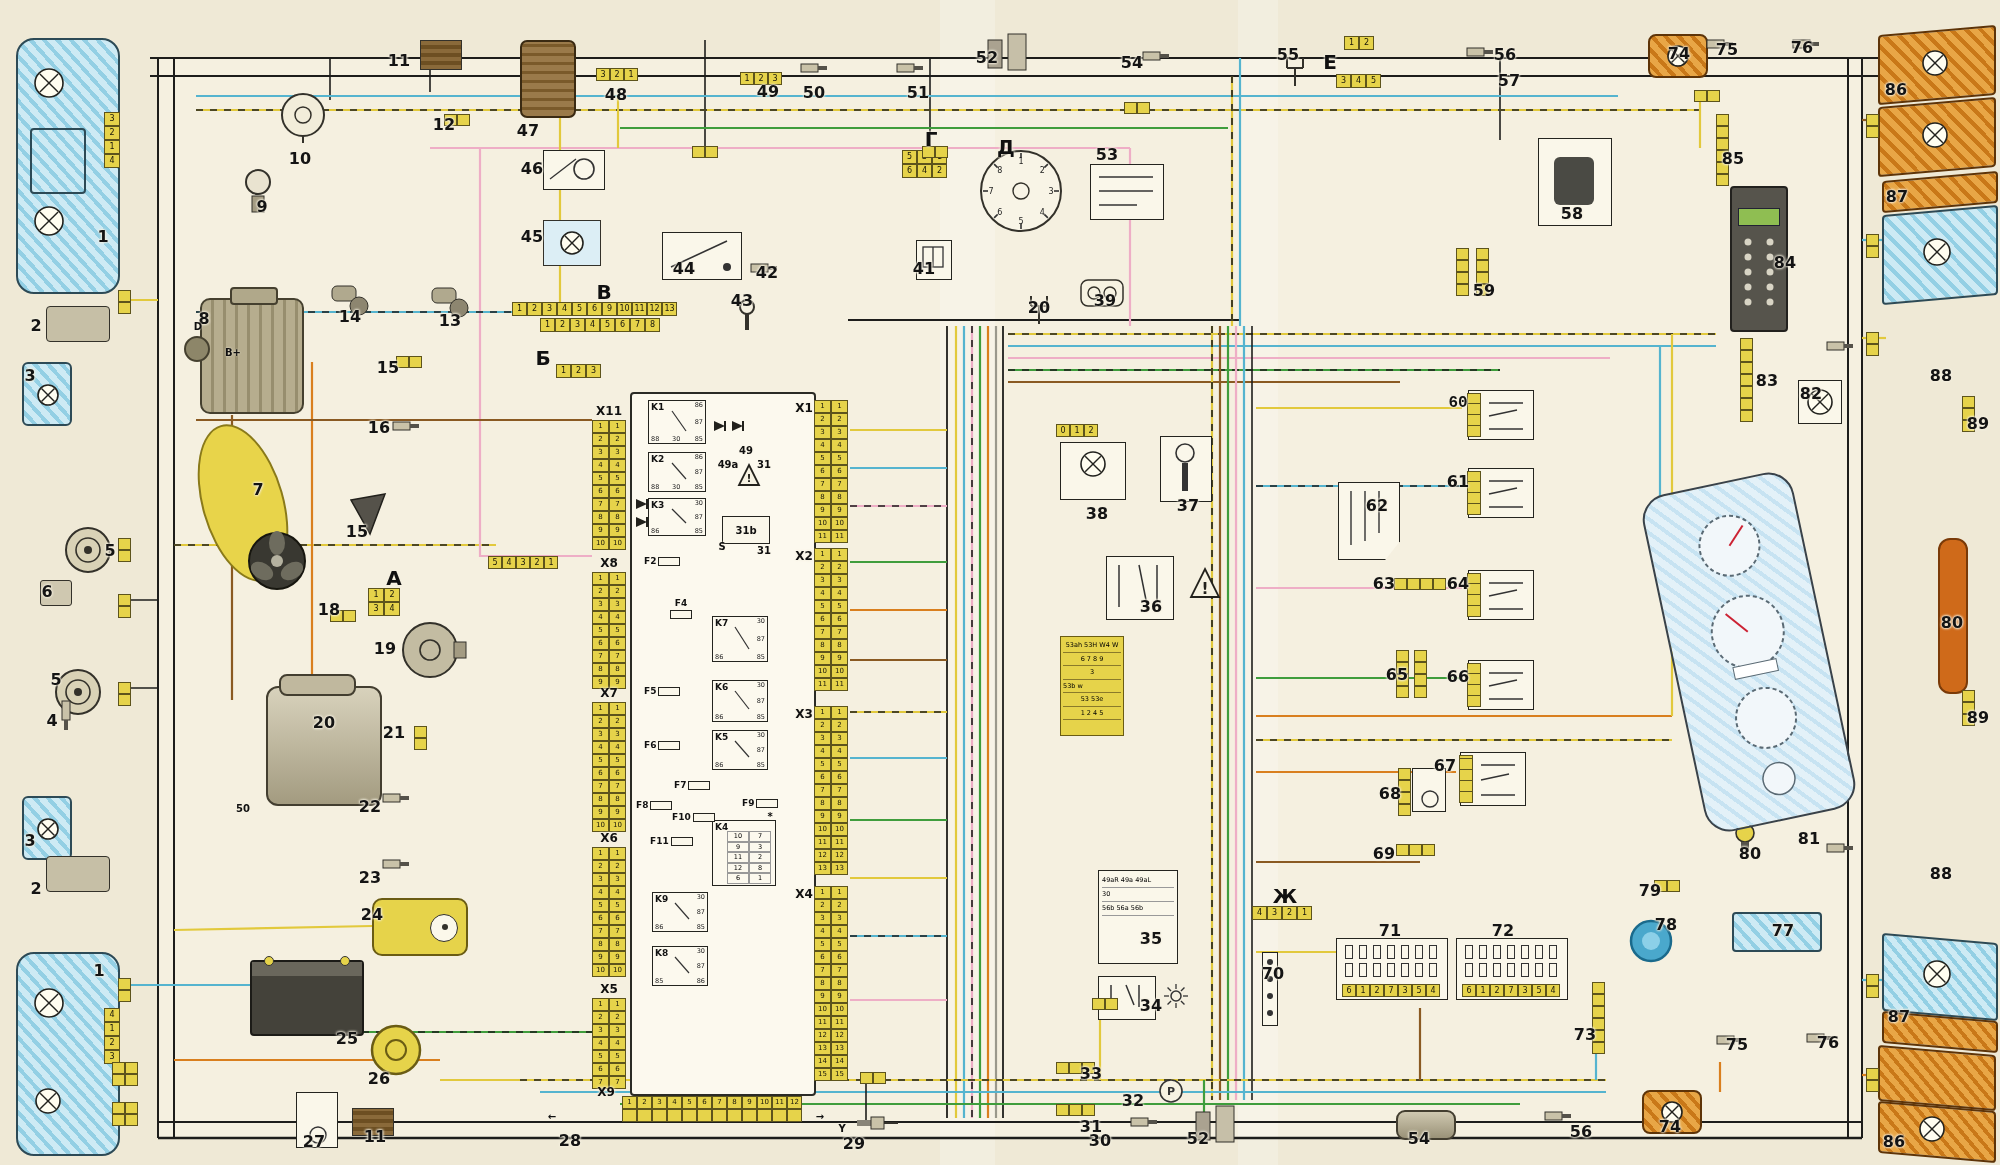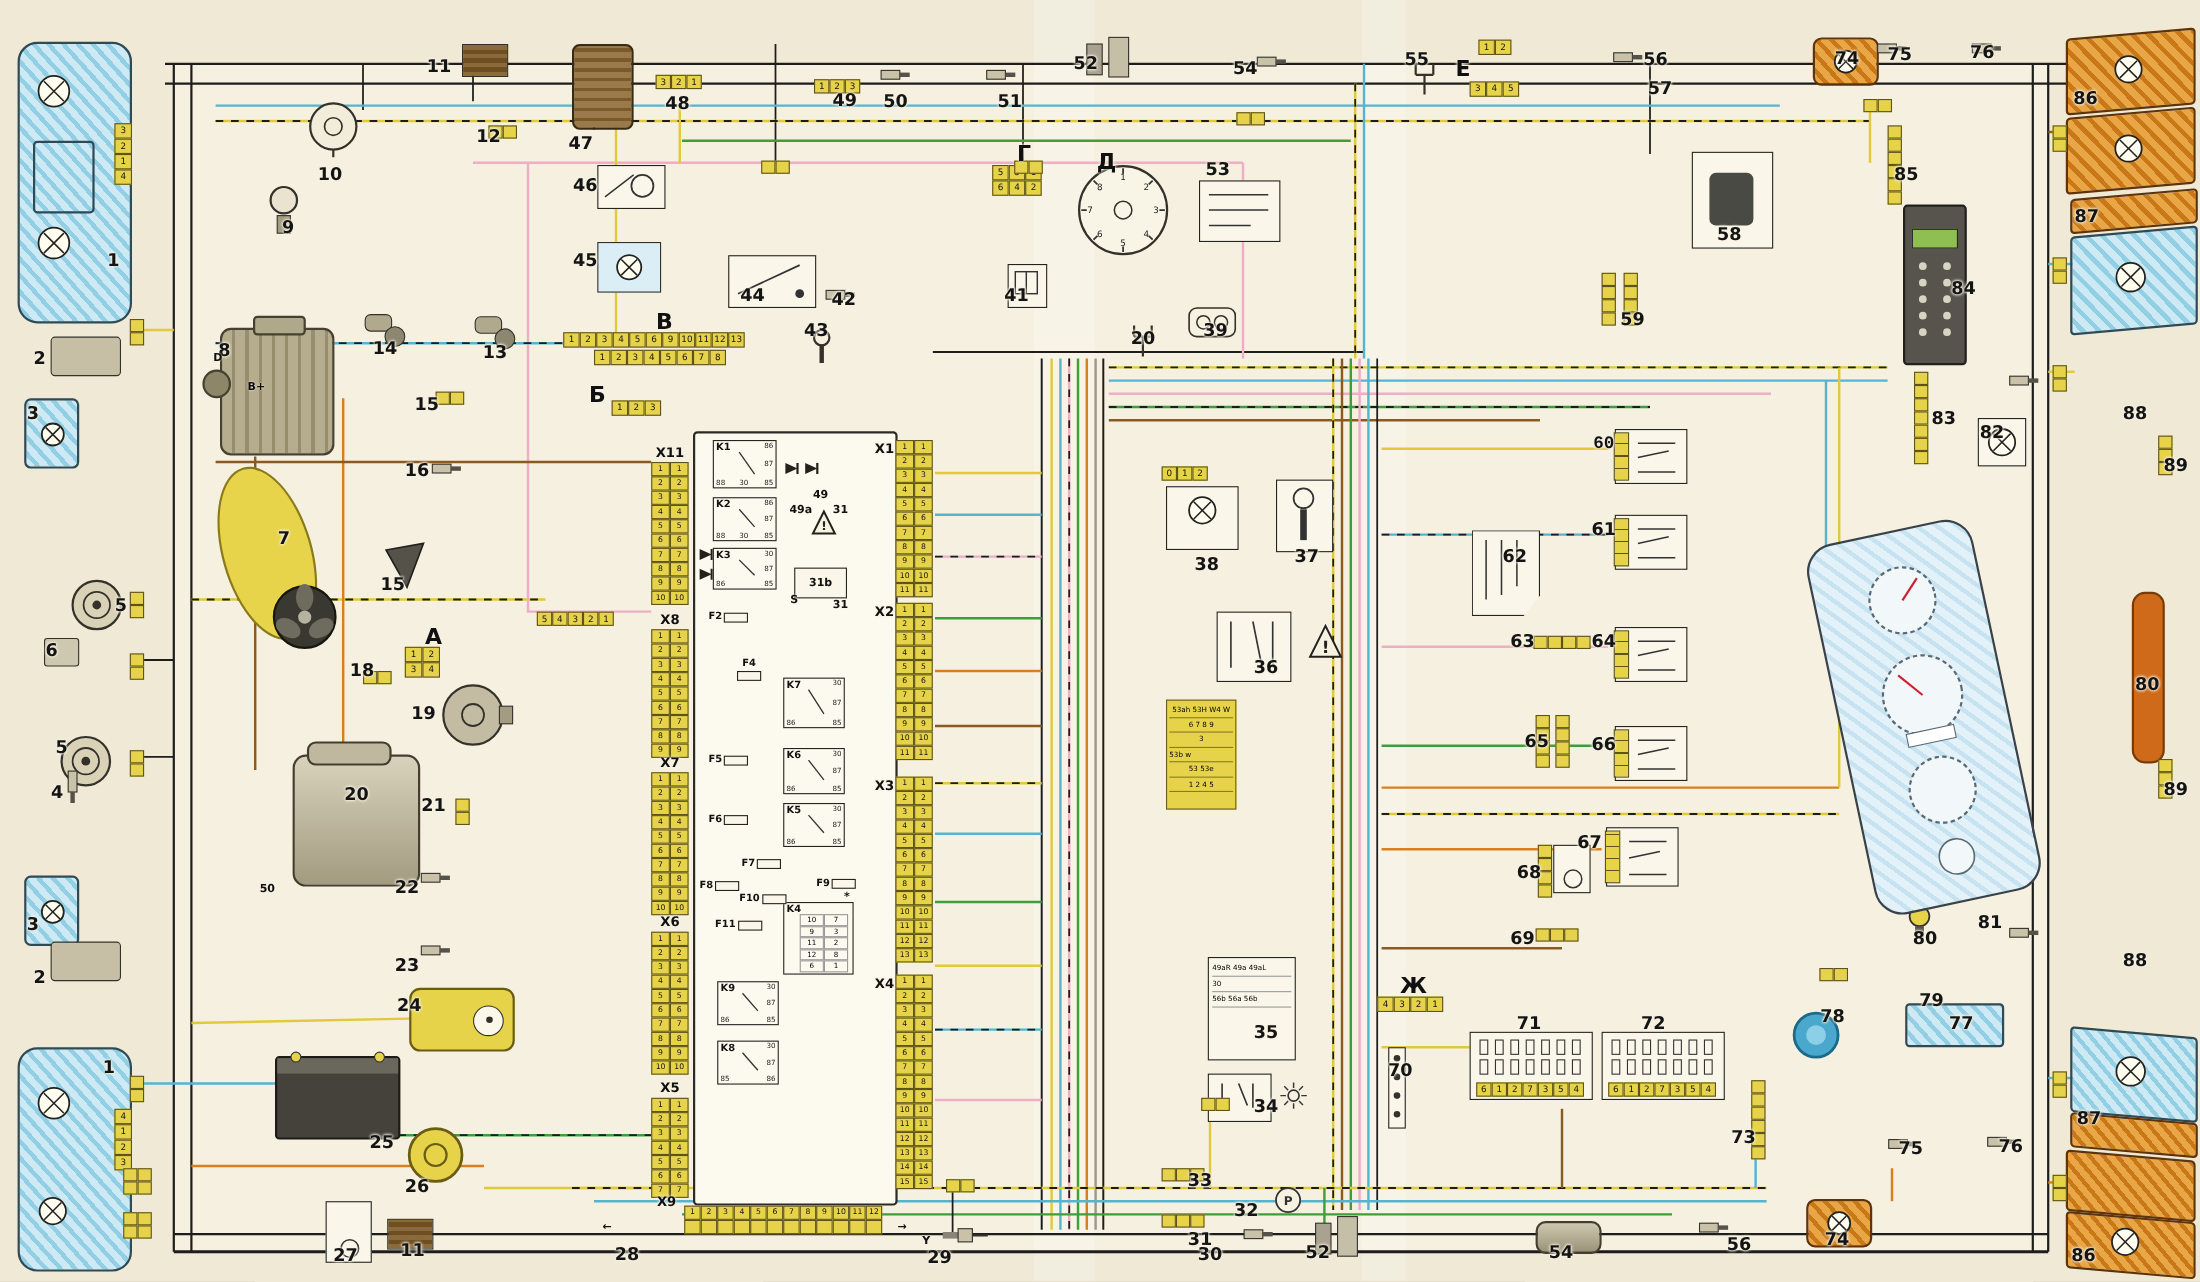--- a/index.html
+++ b/index.html
@@ -1531,21 +1531,21 @@
       <div class="callout" style="position: absolute; left: 1503px; top: 930px;">72</div>
       <div class="callout" style="position: absolute; left: 1585px; top: 1034px;">73</div>
       <div class="callout" style="position: absolute; left: 1679px; top: 53px;">74</div>
       <div class="callout" style="position: absolute; left: 1727px; top: 49px;">75</div>
       <div class="callout" style="position: absolute; left: 1802px; top: 47px;">76</div>
       <div class="callout" style="position: absolute; left: 1670px; top: 1126px;">74</div>
       <div class="callout" style="position: absolute; left: 1737px; top: 1044px;">75</div>
       <div class="callout" style="position: absolute; left: 1828px; top: 1042px;">76</div>
       <div class="callout" style="position: absolute; left: 1783px; top: 930px;">77</div>
       <div class="callout" style="position: absolute; left: 1666px; top: 924px;">78</div>
-      <div class="callout" style="position: absolute; left: 1756px; top: 890px; margin-top: 19px;">79</div>
+      <div class="callout" style="position: absolute; left: 1650px; top: 890px;">79</div>
       <div class="callout" style="position: absolute; left: 1750px; top: 853px;">80</div>
       <div class="callout" style="position: absolute; left: 1809px; top: 838px;">81</div>
       <div class="callout" style="position: absolute; left: 1811px; top: 393px;">82</div>
       <div class="callout" style="position: absolute; left: 1767px; top: 380px;">83</div>
       <div class="callout" style="position: absolute; left: 1785px; top: 262px;">84</div>
       <div class="callout" style="position: absolute; left: 1733px; top: 158px;">85</div>
       <div class="callout" style="position: absolute; left: 1896px; top: 89px;">86</div>
       <div class="callout" style="position: absolute; left: 1897px; top: 196px;">87</div>
       <div class="callout" style="position: absolute; left: 1941px; top: 375px;">88</div>
       <div class="callout" style="position: absolute; left: 1978px; top: 423px;">89</div>

